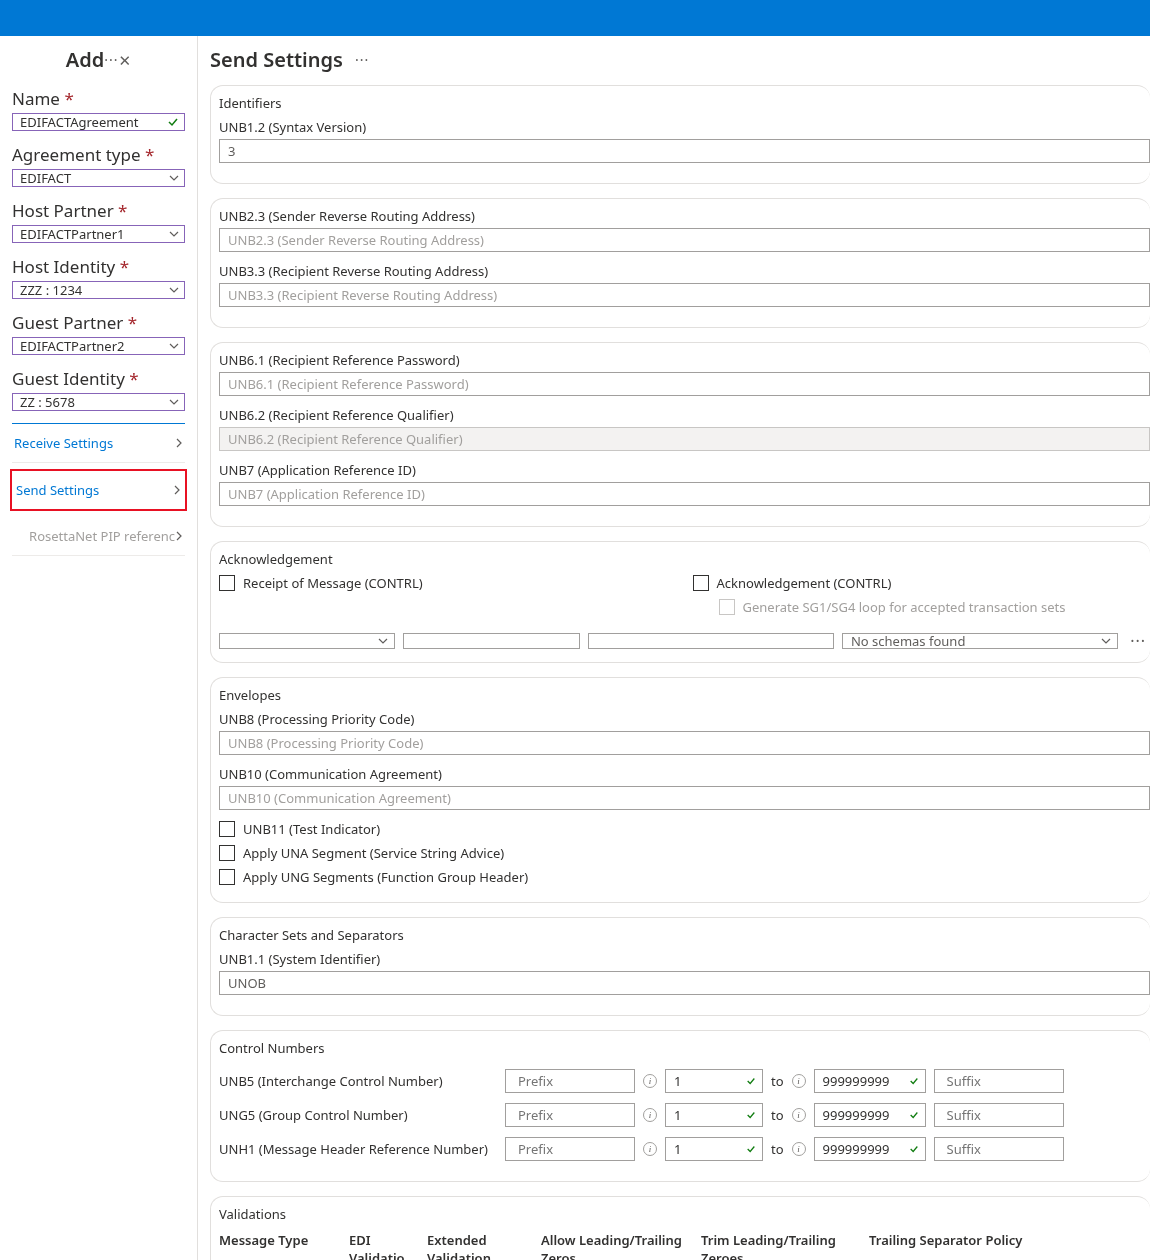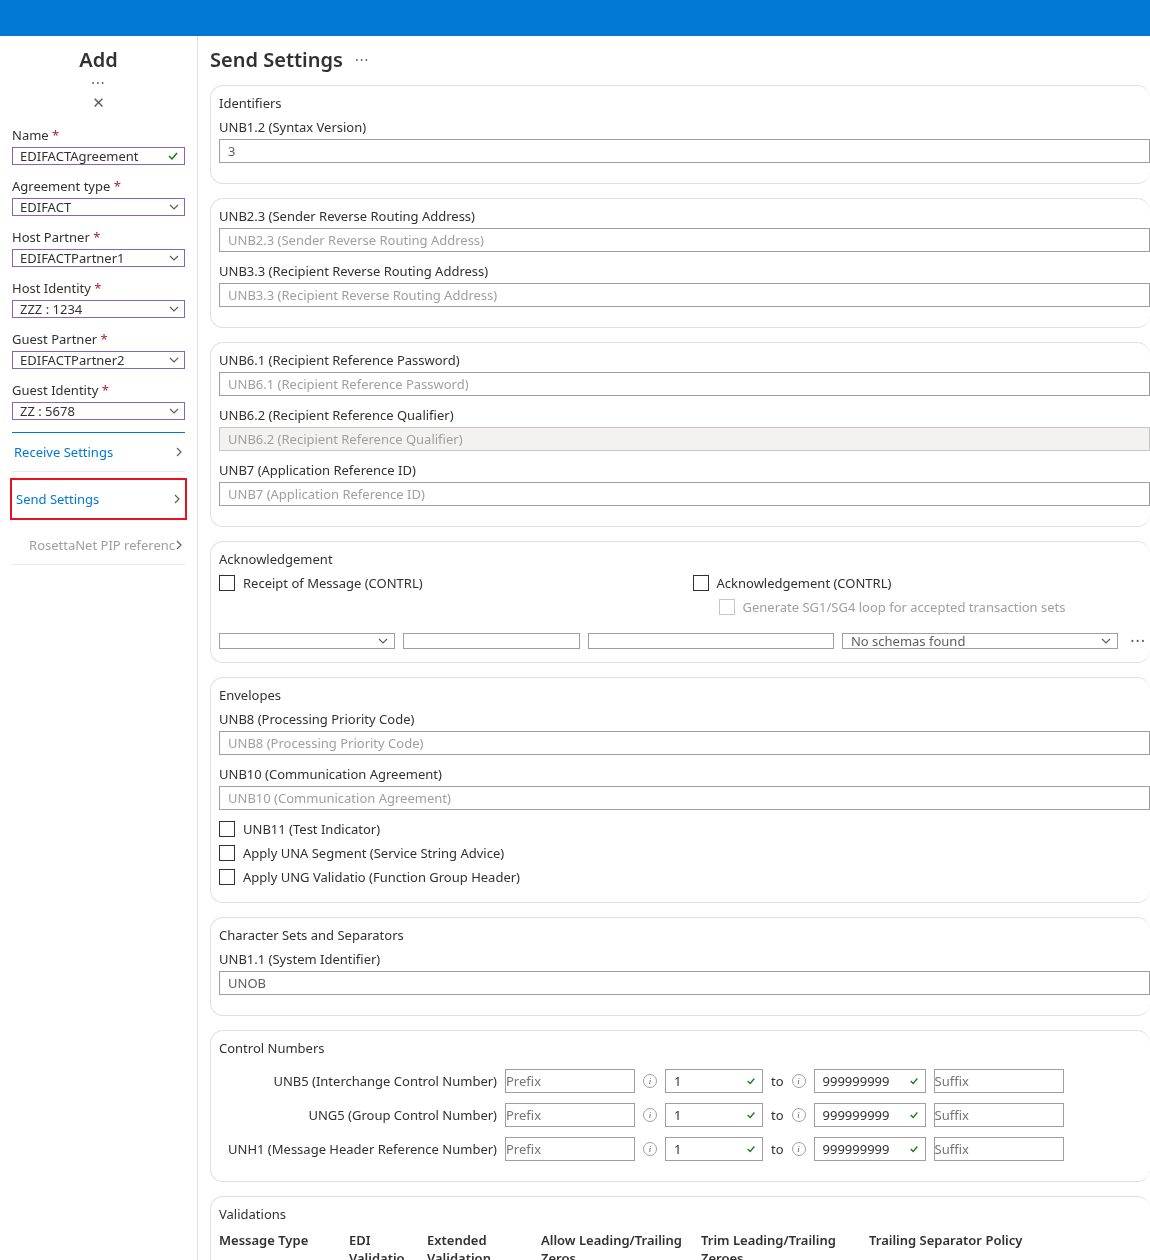--- a/index.html
+++ b/index.html
@@ -1,25 +1,25 @@
 <!DOCTYPE html>
 <html><head>
 <meta charset="utf-8">
 <style>
 * { box-sizing: border-box; margin: 0; padding: 0; }
 body { font-family: "Segoe UI", -apple-system, system-ui, sans-serif; font-size: 13px; color: #323130; background: #fff; }
 .top-bar { height: 36px; background: #0078d4; }
 .container { display: flex; }
 .sidebar { width: 198px; border-right: 1px solid #e1dfdd; padding: 10px 12px 0 12px; }
 .main { flex: 1; padding: 10px 0 10px 6px; overflow: hidden; }
-.sidebar-header { display: flex; align-items: center; justify-content: space-between; margin-bottom: 14px; flex-direction: column; }
+.sidebar-header { display: flex; align-items: center; justify-content: center; margin-bottom: 14px; }
 .sidebar-header h1 { font-size: 20px; font-weight: 600; }
 .close-x { font-size: 15px; cursor: pointer; color: #605e5c; }
 .ellipsis { color: #605e5c; font-size: 14px; letter-spacing: 1px; cursor: pointer; }
-.field-label { font-size: 13px; margin-bottom: 3px; color: #323130; }
+.field-label { font-size: 17px; margin-bottom: 3px; color: #323130; }
 .req { color: #a4262c; }
 .select-wrap { position: relative; margin-bottom: 12px; }
 .select-box { width: 100%; border: 1px solid #605e5c; height: 18px; padding: 0 22px 0 7px; font-size: 13px; font-family: inherit; display: flex; align-items: center; background: #fff; cursor: pointer; }
 .select-box.purple { border-color: #8764b8; }
 .chevron { position: absolute; right: 6px; top: 50%; transform: translateY(-50%); pointer-events: none; }
 .chevron svg { width: 10px; height: 10px; display: block; }
 .check-green { position: absolute; right: 6px; top: 50%; transform: translateY(-50%); }
 .check-green svg { width: 12px; height: 12px; display: block; }
 .nav-item { display: flex; align-items: center; justify-content: space-between; padding: 10px 2px; border-bottom: 1px solid #edebe9; cursor: pointer; color: #0078d4; font-size: 13px; }
 .nav-item.first { border-top: 1px solid #0078d4; margin-top: 6px; }
@@ -41,22 +41,22 @@
 .ckbox.disabled { border-color: #c8c6c4; cursor: not-allowed; }
 .ack-row { display: flex; gap: 16px; }
 .ack-col { flex: 1; }
 .ack-sub { margin-left: 26px; color: #a19f9d; display: flex; align-items: center; gap: 8px; margin-top: 4px; }
 .select-row { display: flex; gap: 8px; margin-top: 14px; align-items: center; }
 .sel-small { border: 1px solid #a19f9d; height: 16px; flex: 1; position: relative; background: #fff; cursor: pointer; }
 .sel-small .chevron { right: 6px; }
 .sel-last { flex: 1.4; padding: 0 22px 0 8px; display: flex; align-items: center; font-size: 13px; color: #605e5c; }
 .more-btn { font-size: 16px; letter-spacing: 1px; cursor: pointer; padding: 0 4px; color: #605e5c; }
 .ctrl-row { display: flex; align-items: center; gap: 8px; margin-bottom: 10px; }
-.ctrl-label { width: 278px; font-size: 13px; text-align: right; }
-.ctrl-inp { width: 130px; border: 1px solid #a19f9d; height: 24px; padding: 0 0; font-size: 13px; font-family: inherit; }
+.ctrl-label { width: 278px; font-size: 13px; }
+.ctrl-inp { width: 130px; border: 1px solid #a19f9d; height: 24px; padding: 0 12px; font-size: 13px; font-family: inherit; }
 .ctrl-num { width: 98px; border: 1px solid #a19f9d; height: 24px; padding: 0 22px 0 8px; font-size: 13px; position: relative; display: flex; align-items: center; background: #fff; }
 .ctrl-num.wide { width: 112px; }
 .info-i { width: 14px; height: 14px; border: 1px solid #a19f9d; border-radius: 50%; display: inline-flex; align-items: center; justify-content: center; font-size: 9px; color: #605e5c; font-style: italic; font-family: serif; flex-shrink: 0; }
 .to-txt { font-size: 13px; }
 .val-head { display: flex; font-size: 13px; font-weight: 600; margin-bottom: 10px; }
 .vc1 { width: 130px; }
 .vc2 { width: 78px; }
 .vc3 { width: 114px; }
 .vc4 { width: 160px; }
 .vc5 { width: 168px; }
@@ -252,21 +252,21 @@
       <div class="ckrow">
         <div class="ckbox"></div>
         <span>UNB11 (Test Indicator)</span>
       </div>
       <div class="ckrow">
         <div class="ckbox"></div>
         <span>Apply UNA Segment (Service String Advice)</span>
       </div>
       <div class="ckrow">
         <div class="ckbox"></div>
-        <span>Apply UNG Validatio (Function Group Header)</span>
+        <span>Apply UNG Segments (Function Group Header)</span>
       </div>
     </div>
 
     <div class="section">
       <div class="section-title">Character Sets and Separators</div>
       <div class="fld">
         <div class="fld-label">UNB1.1 (System Identifier)</div>
         <input class="text-input" value="UNOB" style="">
       </div>
     </div>

